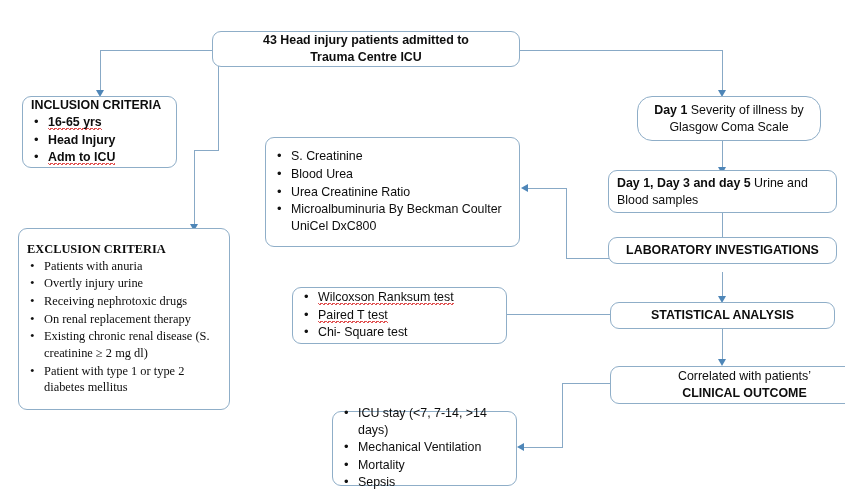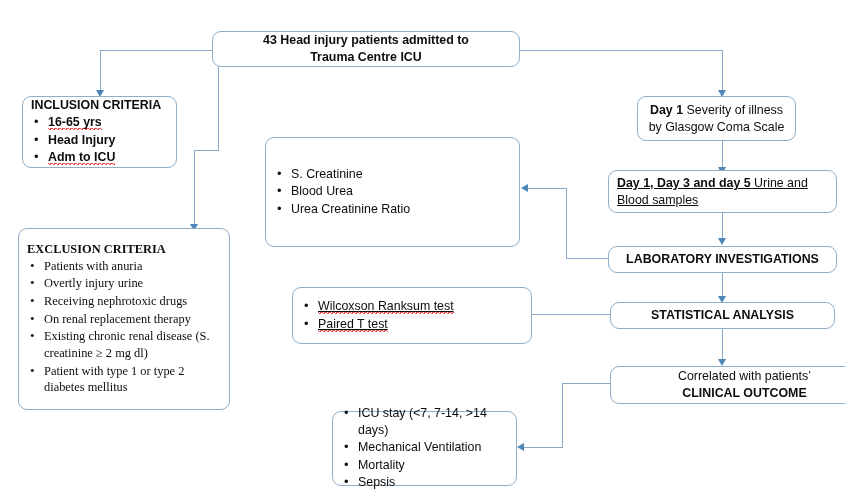--- a/index.html
+++ b/index.html
@@ -140,49 +140,51 @@
       </ul>
     </div>
   </div>
 
   <div class="box" style="left:265px;top:137px;width:255px;height:110px;">
     <div class="pad">
       <ul class="bl">
         <li>S. Creatinine</li>
         <li>Blood Urea</li>
         <li>Urea Creatinine Ratio</li>
-      </ul>
-    </div>
-  </div>
-
-  <div class="box center" style="left:637px;top:96px;width:159px;height:45px;">
+        <li>Microalbuminuria By Beckman Coulter UniCel DxC800</li>
+      </ul>
+    </div>
+  </div>
+
+  <div class="box center" style="left:637px;top:96px;width:184px;height:45px;border-radius:15px;">
     <div class="pad">
       <span class="bold">Day 1</span><span> Severity of illness by Glasgow Coma Scale</span>
     </div>
   </div>
 
-  <div class="box" style="left:608px;top:170px;width:229px;height:43px;text-decoration:underline;">
+  <div class="box" style="left:608px;top:170px;width:229px;height:43px;">
     <div class="pad">
       <span class="bold">Day 1, Day 3 and day 5</span><span> Urine and Blood samples</span>
     </div>
   </div>
 
-  <div class="box center" style="left:608px;top:246px;width:229px;height:27px;">
+  <div class="box center" style="left:608px;top:237px;width:229px;height:27px;">
     <div class="pad bold">LABORATORY INVESTIGATIONS</div>
   </div>
 
   <div class="box center" style="left:610px;top:302px;width:225px;height:27px;">
     <div class="pad bold">STATISTICAL ANALYSIS</div>
   </div>
 
-  <div class="box" style="left:292px;top:287px;width:240px;height:57px;text-decoration:underline;">
+  <div class="box" style="left:292px;top:287px;width:215px;height:57px;">
     <div class="pad">
       <ul class="bl">
         <li><span class="sq">Wilcoxson Ranksum test</span></li>
         <li><span class="sq">Paired T test</span></li>
+        <li>Chi- Square test</li>
       </ul>
     </div>
   </div>
 
   <div class="box center" style="left:610px;top:366px;width:269px;height:38px;">
     <div class="pad">
       <div>Correlated with patients’</div>
       <div class="bold">CLINICAL OUTCOME</div>
     </div>
   </div>

